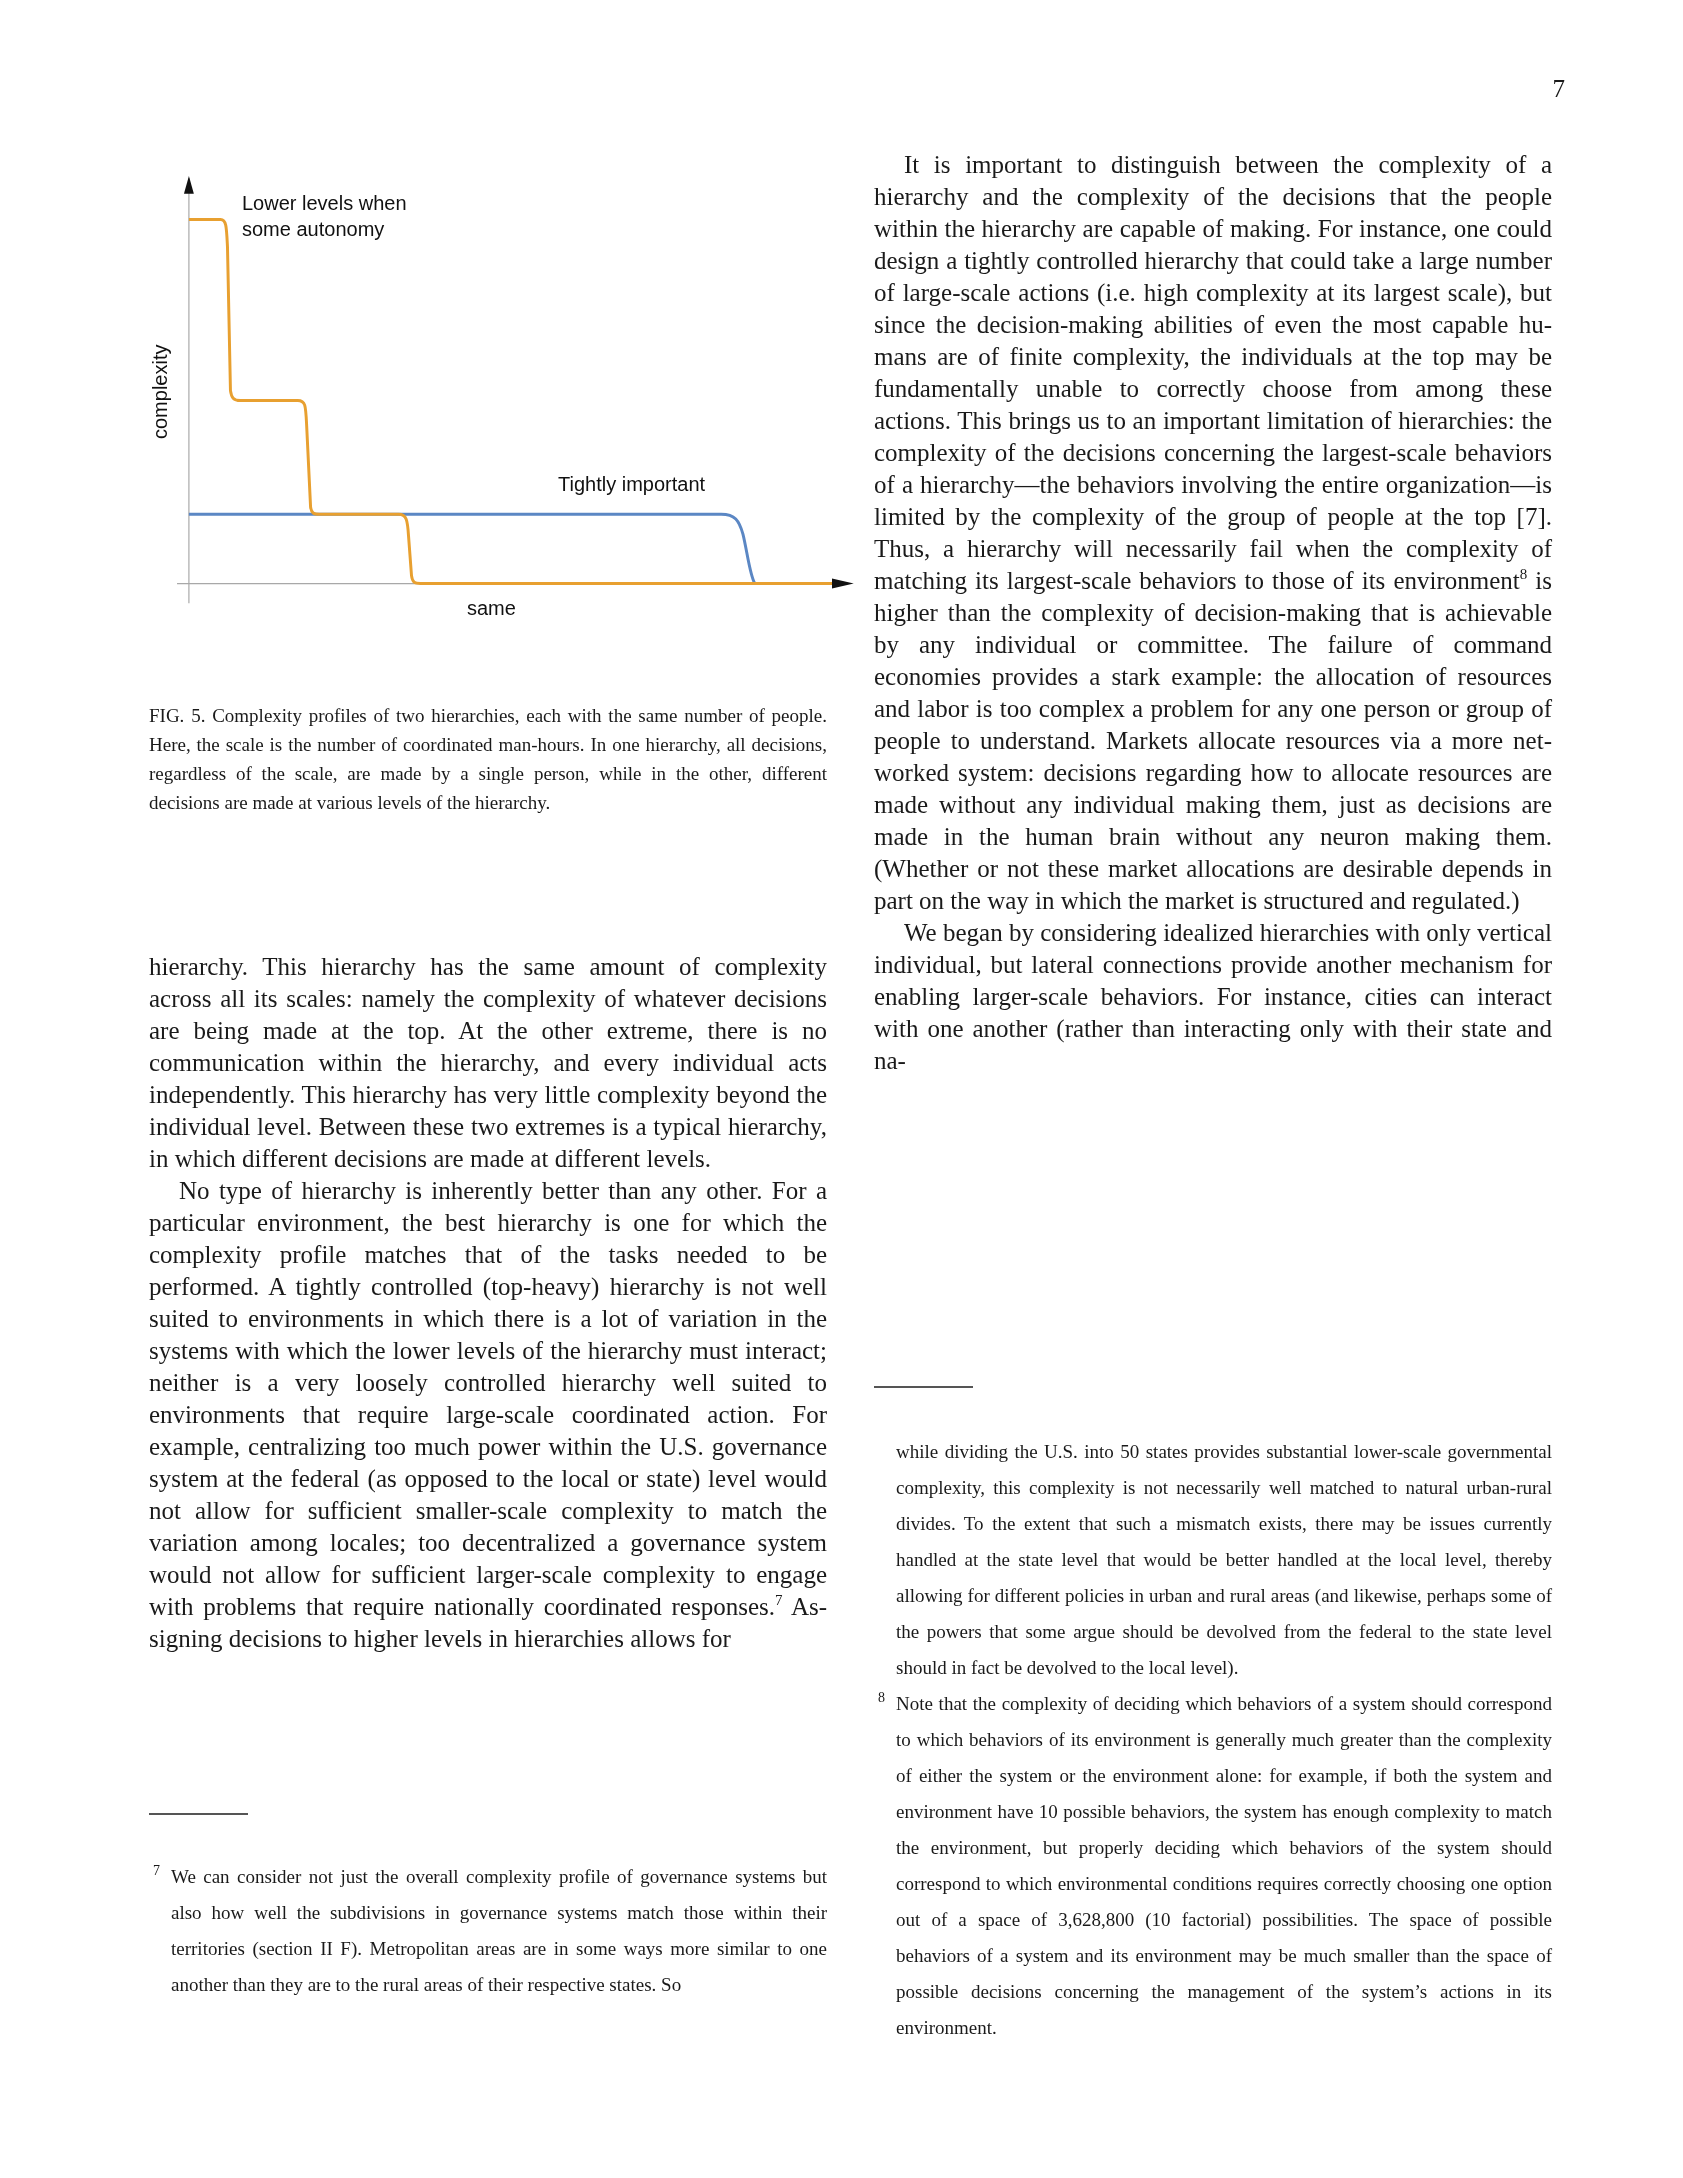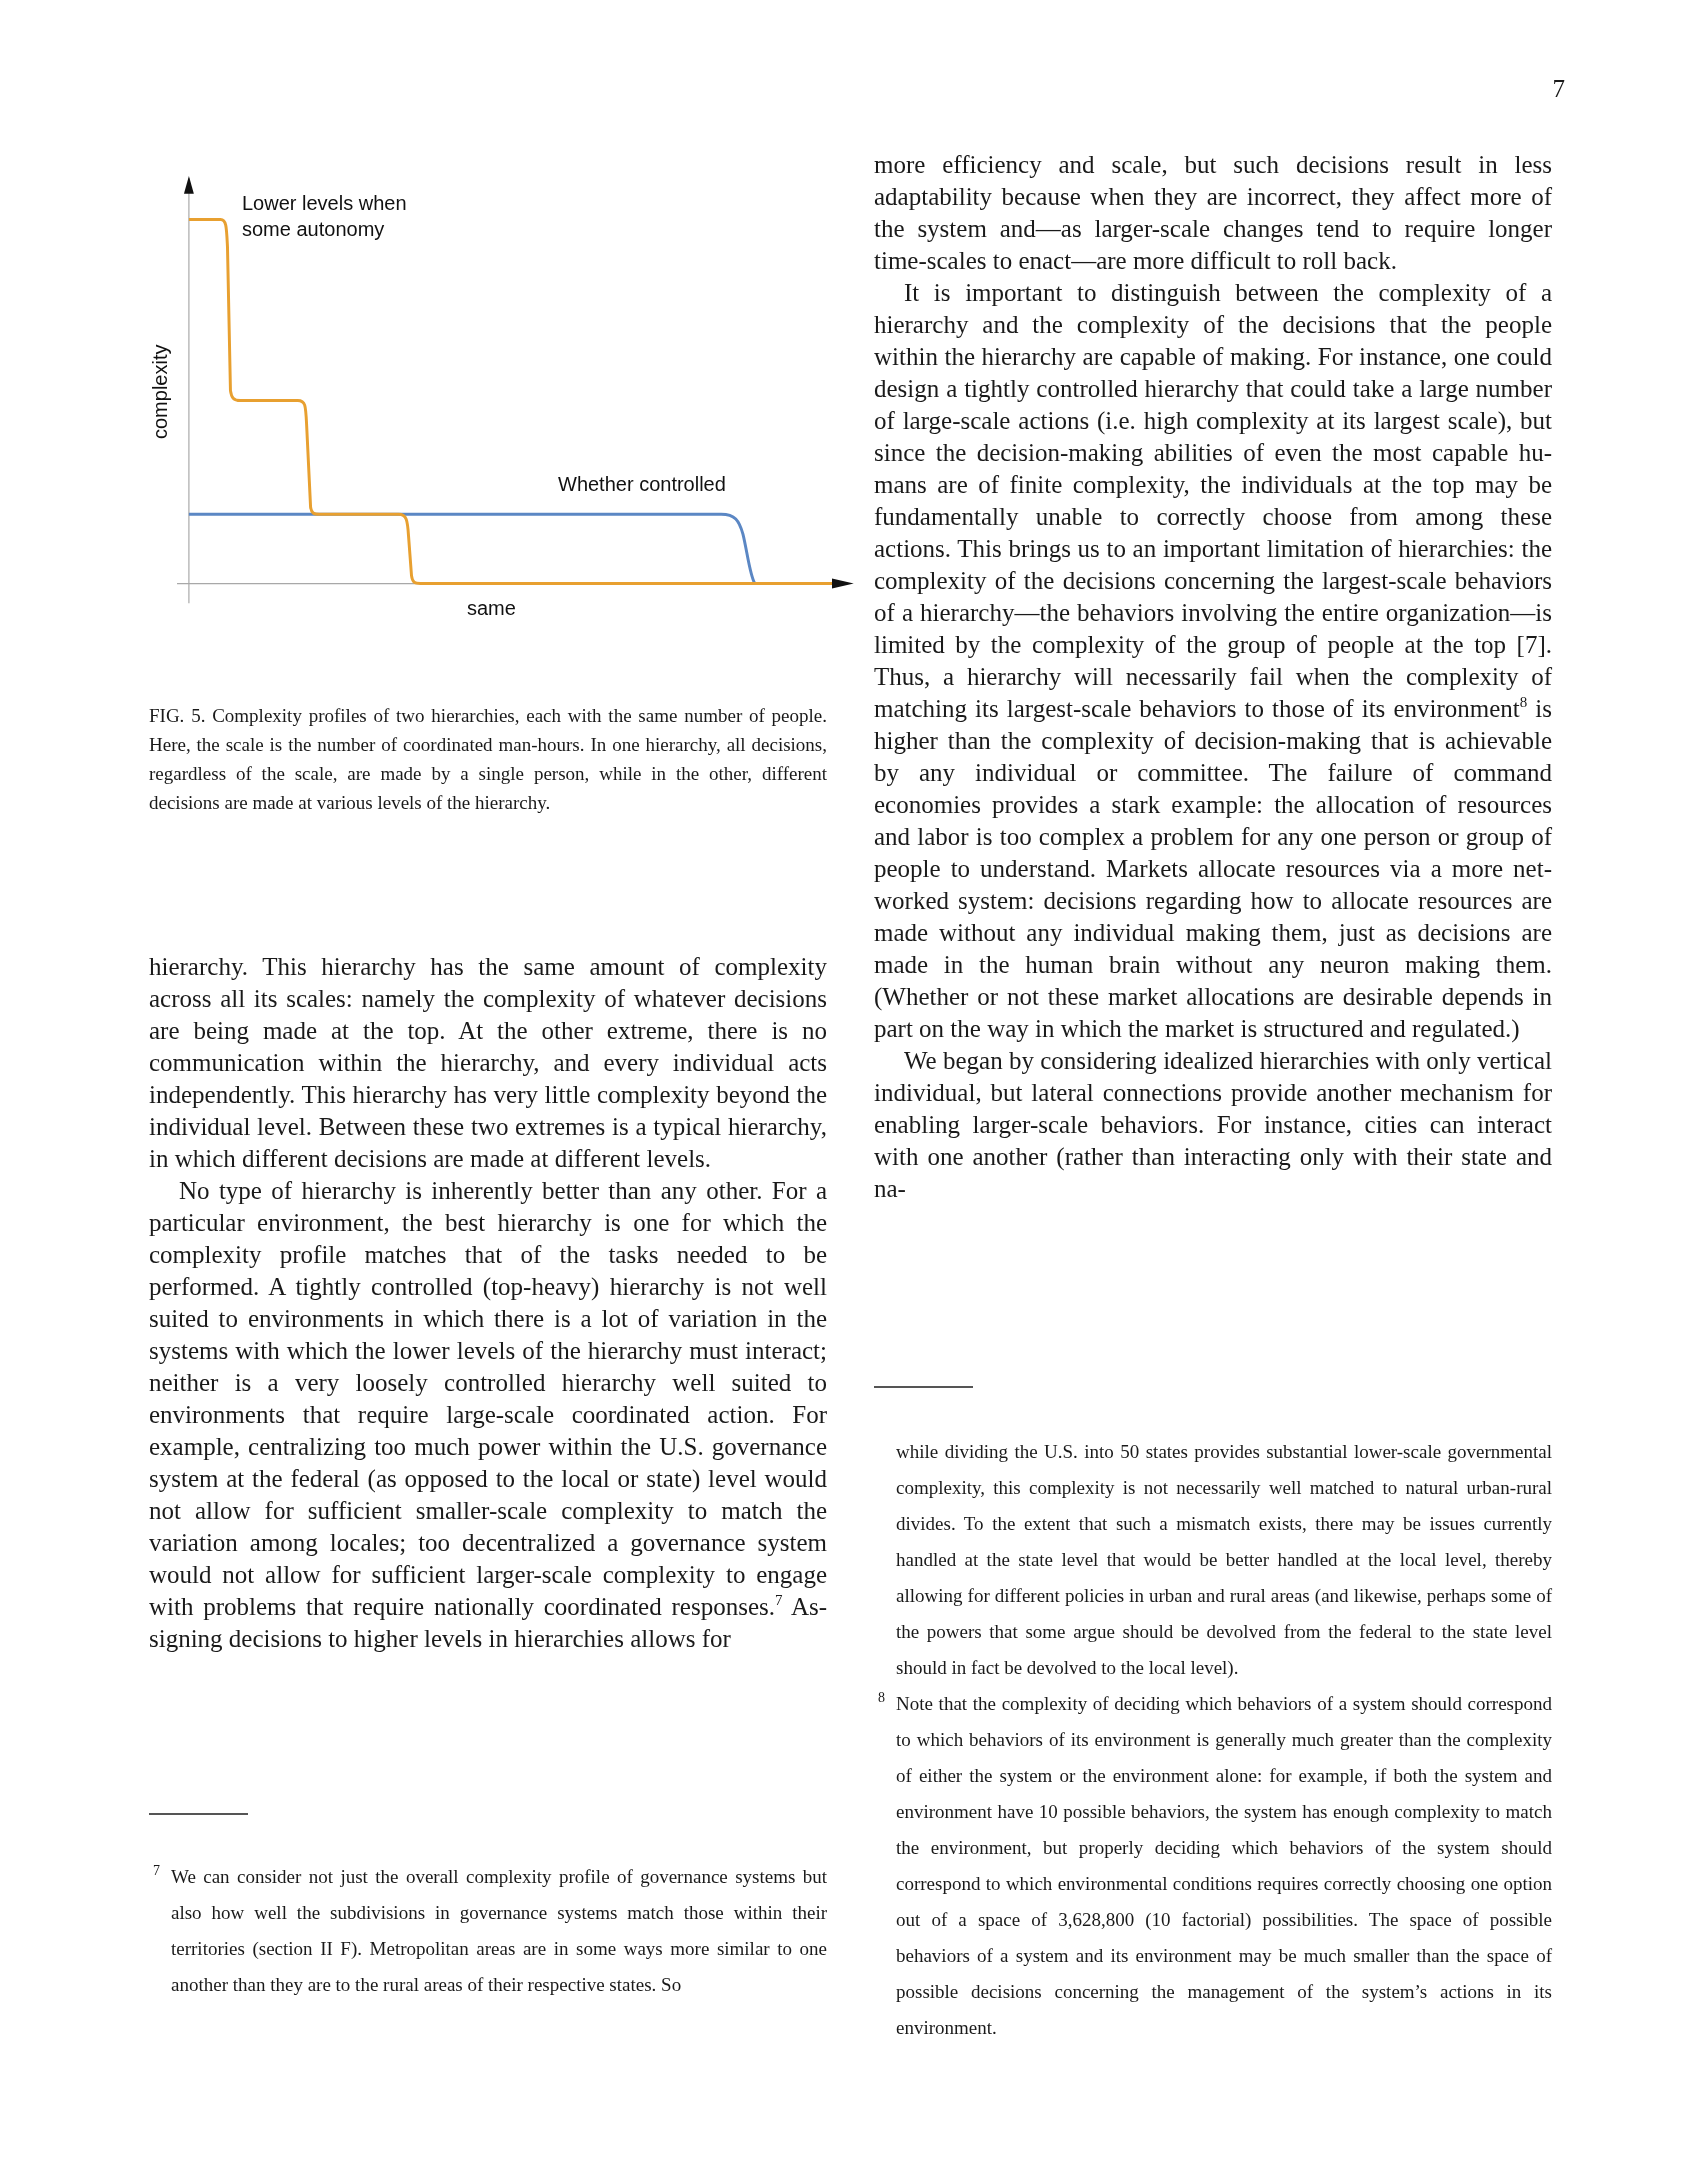--- a/index.html
+++ b/index.html
@@ -36,21 +36,21 @@
     <polygon points="690,415 712,420 690,425" fill="#111"></polygon>
 
     <path d="M40,350 L578,350 C592,350 596,356 600,370 C604,386 607,412 612,420 L690,420" fill="none" stroke="#5B87C4" stroke-width="3"></path>
 
     <path d="M40,52 L72,52 C78,52 78,60 79,80 L82,225 C83,232 85,235 92,235 L150,235 C158,235 158,240 159,260 L163,343 C164,349 166,350 172,350 L252,350 C260,350 261,356 262,372 L265,412 C266,419 268,420 274,420 L690,420" fill="none" stroke="#E8A030" stroke-width="3"></path>
   </svg>
   <div class="chart-label" style="left:93px; top:22px;">
     <div>Lower levels when</div>
     <div>some autonomy</div>
   </div>
-  <div class="chart-label" style="left:409px; top:303px;">Whether controlled</div>
+  <div class="chart-label" style="left:409px; top:303px;">Tightly important</div>
   <div class="chart-label" style="left:318px; top:427px;">same</div>
   <div class="chart-label ylabel" style="left:-2px; top:271px;">complexity</div>
 </div>
 
 <div class="col col-left" style="top:701px;">
   <p class="caption">FIG. 5.  Complexity profiles of two hierarchies, each with the same number of people.  Here, the scale is the number of coordinated man-hours.  In one hierarchy, all decisions, regardless of the scale, are made by a single person, while in the other, different decisions are made at various levels of the hierarchy.</p>
 </div>
 
 <div class="col col-left" style="top:951px;">
   <p class="body-text">hierarchy.  This hierarchy has the same amount of com­plexity across all its scales:  namely the complexity of whatever decisions are being made at the top.  At the other extreme, there is no communication within the hi­erarchy, and every individual acts independently.  This hierarchy has very little complexity beyond the individ­ual level.  Between these two extremes is a typical hier­archy, in which different decisions are made at different levels.</p>
@@ -58,21 +58,20 @@
 </div>
 
 <div class="col col-left" style="top:1813px;">
   <div class="fn-rule"></div>
 </div>
 <div class="col col-left" style="top:1859px;">
   <p class="footnote"><span class="fn-mark">7</span><span>We can consider not just the overall complexity profile of gov­ernance systems but also how well the subdivisions in gover­nance systems match those within their territories (section II F). Metropolitan areas are in some ways more similar to one another than they are to the rural areas of their respective states.  So</span></p>
 </div>
 
 <div class="col col-right" style="top:149px;">
-  <p class="body-text">more efficiency and scale, but such decisions result in less adaptability because when they are incorrect, they affect more of the system and—as larger-scale changes tend to require longer time-scales to enact—are more difficult to roll back.</p>
   <p class="body-text indent"><span>It is important to distinguish between the complexity of a hierarchy and the complexity of the decisions that the people within the hierarchy are capable of making. For instance, one could design a tightly controlled hierar­chy that could take a large number of large-scale actions (i.e.  high complexity at its largest scale), but since the decision-making abilities of even the most capable hu­mans are of finite complexity, the individuals at the top may be fundamentally unable to correctly choose from among these actions.  This brings us to an important limitation of hierarchies: the complexity of the decisions concerning the largest-scale behaviors of a hierarchy—the behaviors involving the entire organization—is limited by the complexity of the group of people at the top [7]. Thus, a hierarchy will necessarily fail when the complex­ity of matching its largest-scale behaviors to those of its environment</span><sup>8</sup><span> is higher than the complexity of decision-making that is achievable by any individual or commit­tee.  The failure of command economies provides a stark example: the allocation of resources and labor is too com­plex a problem for any one person or group of people to understand.  Markets allocate resources via a more net­worked system:  decisions regarding how to allocate re­sources are made without any individual making them, just as decisions are made in the human brain without any neuron making them. (Whether or not these market allocations are desirable depends in part on the way in which the market is structured and regulated.)</span></p>
   <p class="body-text indent">We began by considering idealized hierarchies with only vertical individual, but lateral connections pro­vide another mechanism for enabling larger-scale behav­iors.  For instance, cities can interact with one another (rather than interacting only with their state and na-</p>
 </div>
 
 <div class="col col-right" style="top:1386px;">
   <div class="fn-rule"></div>
 </div>
 <div class="col col-right" style="top:1434px;">
   <p class="footnote cont">while dividing the U.S. into 50 states provides substantial lower-scale governmental complexity, this complexity is not necessarily well matched to natural urban-rural divides.  To the extent that such a mismatch exists, there may be issues currently handled at the state level that would be better handled at the local level, thereby allowing for different policies in urban and rural areas (and likewise, perhaps some of the powers that some argue should be devolved from the federal to the state level should in fact be devolved to the local level).</p>
   <p class="footnote"><span class="fn-mark">8</span><span>Note that the complexity of deciding which behaviors of a sys­tem should correspond to which behaviors of its environment is generally much greater than the complexity of either the sys­tem or the environment alone:  for example, if both the sys­tem and environment have 10 possible behaviors, the system has enough complexity to match the environment, but properly de­ciding which behaviors of the system should correspond to which environmental conditions requires correctly choosing one option out of a space of 3,628,800 (10 factorial) possibilities.  The space of possible behaviors of a system and its environment may be much smaller than the space of possible decisions concerning the management of the system’s actions in its environment.</span></p>

